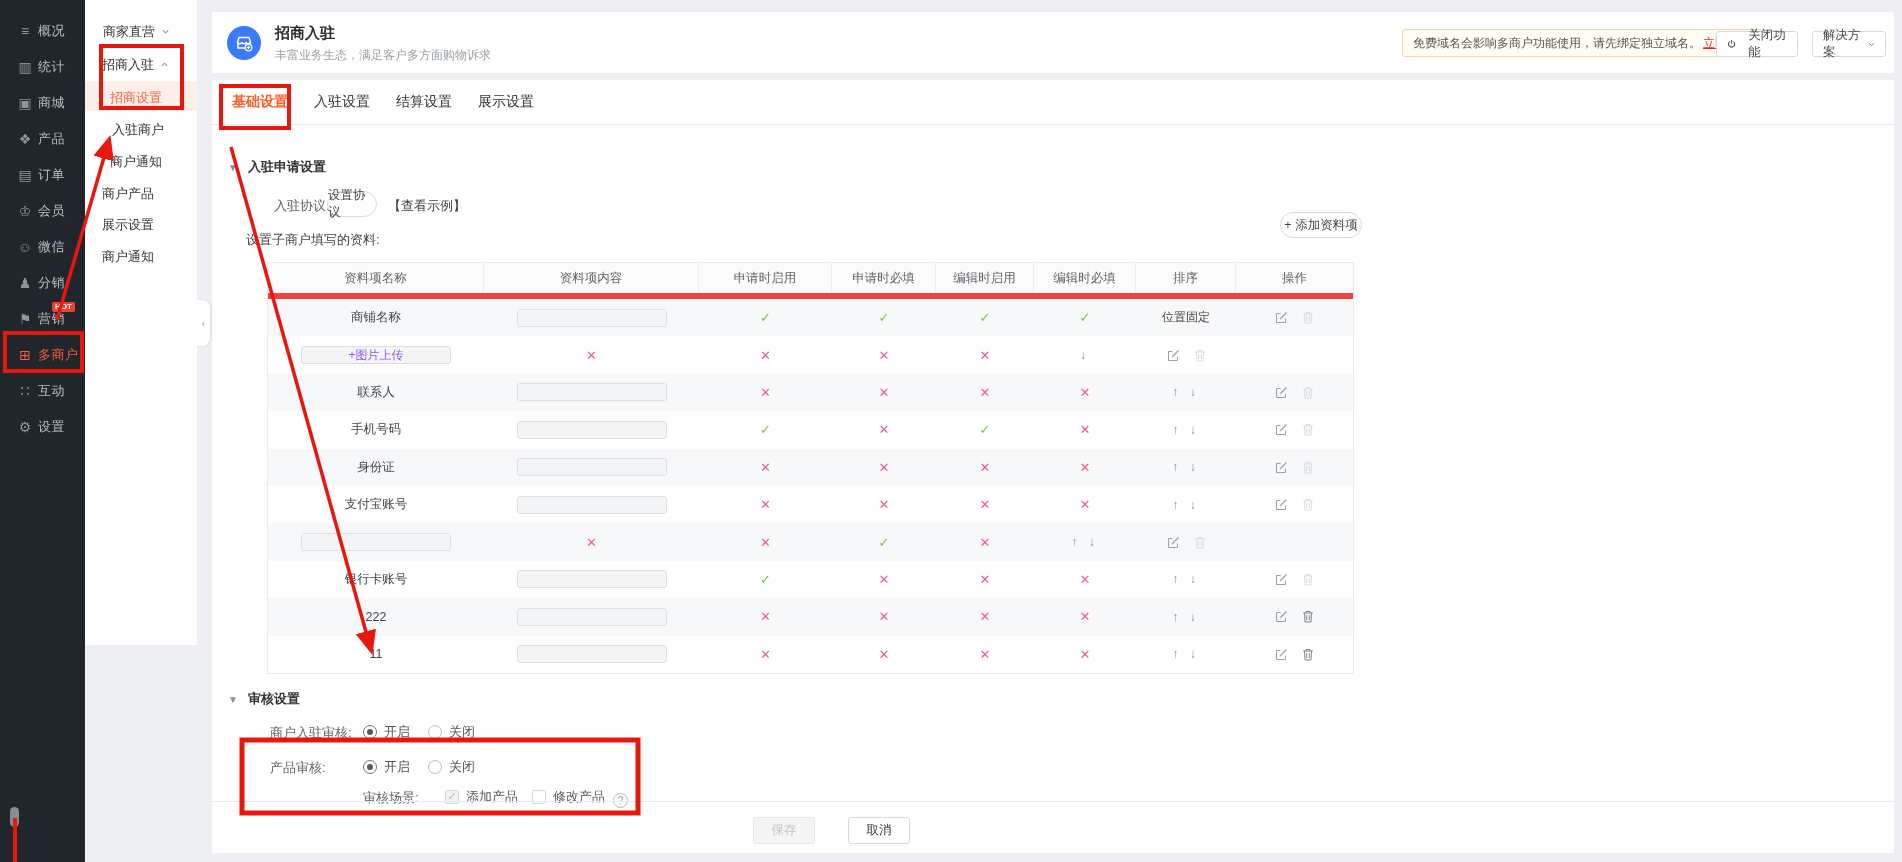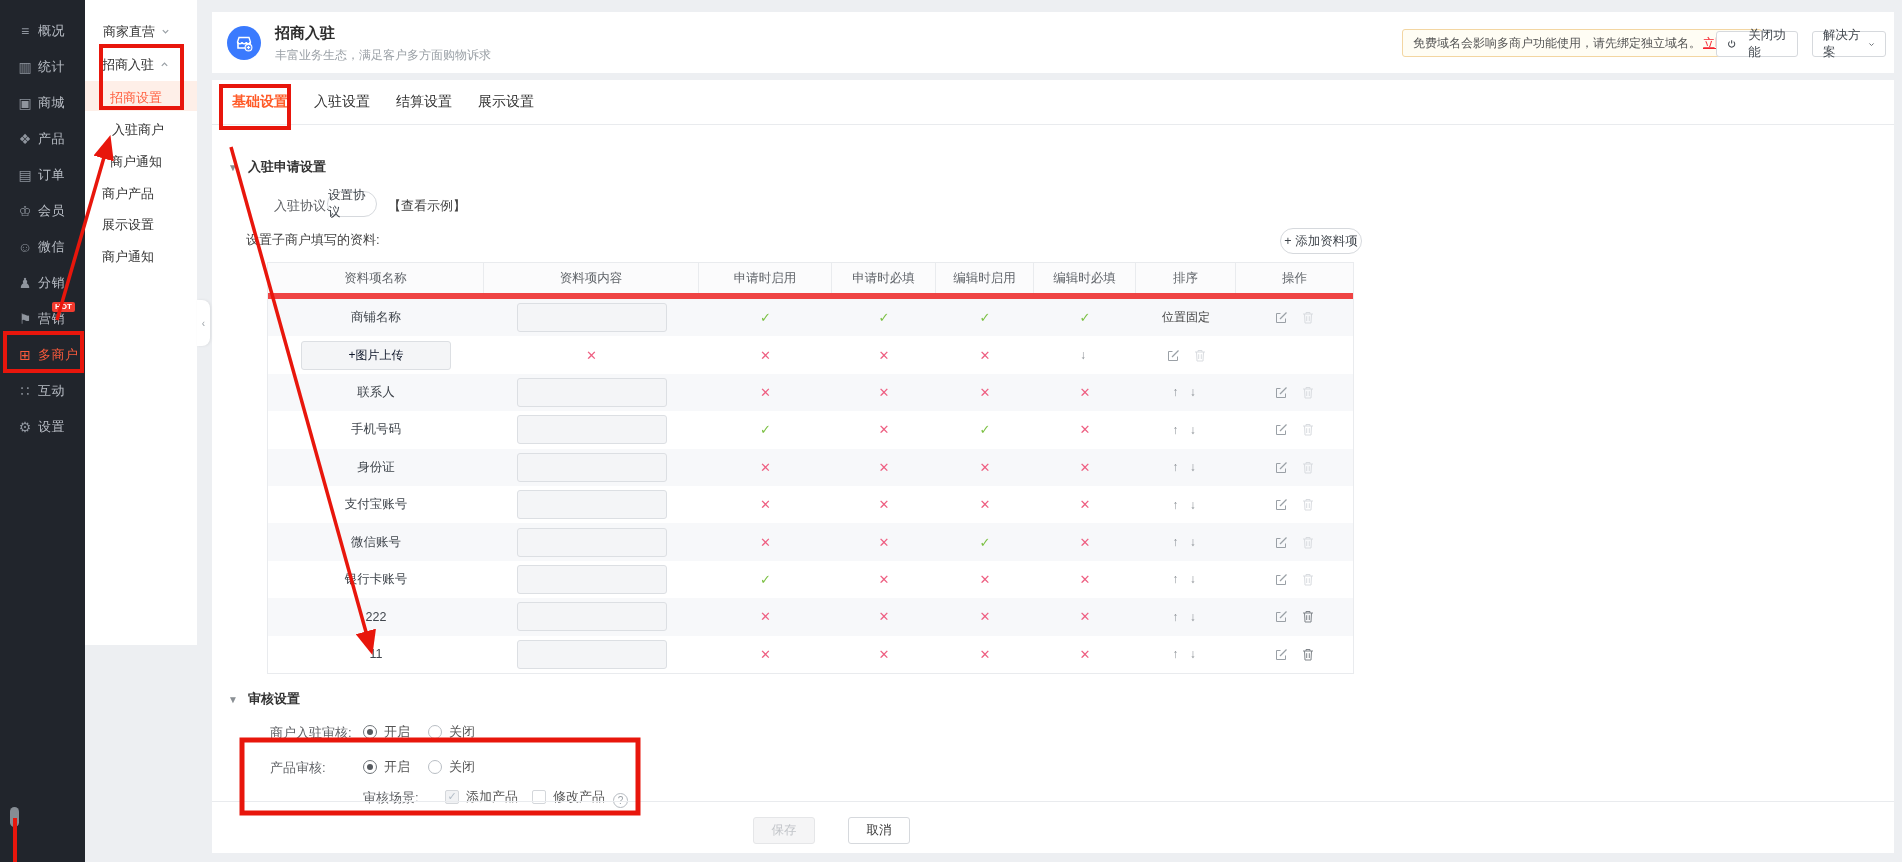--- a/index.html
+++ b/index.html
@@ -51,21 +51,21 @@
 
   
   .mtable { position:absolute; left:267px; top:262px; width:1087px; border:1px solid #e9ebee; z-index:2; font-size:12.5px; }
   .thead, .trow { display:grid; grid-template-columns:216px 215px 133px 104px 98px 102px 100px 117px; }
   .thead { height:36px; background:#fbfbfc; border-bottom:6px solid #ef4444; }
   .th { display:flex; align-items:center; justify-content:center; color:#5f6368; border-right:1px solid #e9ebee; }
   .th:last-child { border-right:none; }
   .trow { height:37.4px; }
   .trow:nth-child(even) { background:#f7f8fa; }
   .tc { display:flex; align-items:center; justify-content:center; color:#40464d; }
-  .ibox { width:150px; height:29px; background:#f4f5f7; border:1px solid #dcdfe3; border-radius:3px; display:flex; align-items:center; justify-content:center; font-size:12px; color:#0f172a; font-style:normal; }
+  .ibox { width:150px; height:18px; background:#f4f5f7; border:1px solid #dcdfe3; border-radius:3px; display:flex; align-items:center; justify-content:center; font-size:12px; color:#8b5cf6; font-style:normal; }
   .flag { font-size:13px; font-weight:bold; }
   .flag.fy::before { content:"✓"; color:#7bc043; }
   .flag.fn::before { content:"✕"; color:#ee5f82; }
   .c-sort { font-size:12px; color:#8a8f94; letter-spacing:4px; }
   .op { display:inline-flex; margin:0 7px; cursor:pointer; }
   .op.edit { color:#9aa0a6; }
   .op.trash.toff { color:#d9dce0; }
   .op.trash.ton { color:#80858a; }
 
   
@@ -197,21 +197,21 @@
     <span class="tab">入驻设置</span>
     <span class="tab">结算设置</span>
     <span class="tab">展示设置</span>
   </div>
 
   <div class="sec-title" style="left:228px; top:158px"><span class="sec-caret">▼</span><span>入驻申请设置</span></div>
   <div class="form-label" style="left:274px; top:197px">入驻协议:</div>
   <div class="mini-btn" style="left:327px; top:191px; width:50px; height:26px">设置协议</div>
   <div class="link-plain" style="left:388px; top:197px">【查看示例】</div>
   <div class="form-label" style="left:246px; top:231px; color:#444">设置子商户填写的资料:</div>
-  <div class="mini-btn" style="left:1280px; top:228px; width:82px; height:26px">+ 添加资料项</div>
+  <div class="mini-btn" style="left:1280px; top:212px; width:82px; height:26px">+ 添加资料项</div>
 
   <div class="mtable">
     <div class="thead">
       <div class="th">资料项名称</div>
       <div class="th">资料项内容</div>
       <div class="th">申请时启用</div>
       <div class="th">申请时必填</div>
       <div class="th">编辑时启用</div>
       <div class="th">编辑时必填</div>
       <div class="th">排序</div>
@@ -409,21 +409,20 @@
           </span>
           <span class="op trash toff">
             <svg width="12" height="13" viewBox="0 0 12 13">
               <path d="M1 3 h10 M4 3 V1.5 h4 V3 M2.5 3 l.5 9 h6 l.5-9 M4.7 5.2 v4.8 M7.3 5.2 v4.8" fill="none" stroke="currentColor"></path>
             </svg>
           </span>
         </div>
     </div>
 
     <div class="trow">
-      <div class="tc">微信账号</div>
       <div class="tc">
           <i class="ibox"></i>
         </div>
       <div class="tc">
           <span class="flag fn"></span>
         </div>
       <div class="tc">
           <span class="flag fn"></span>
         </div>
       <div class="tc">

